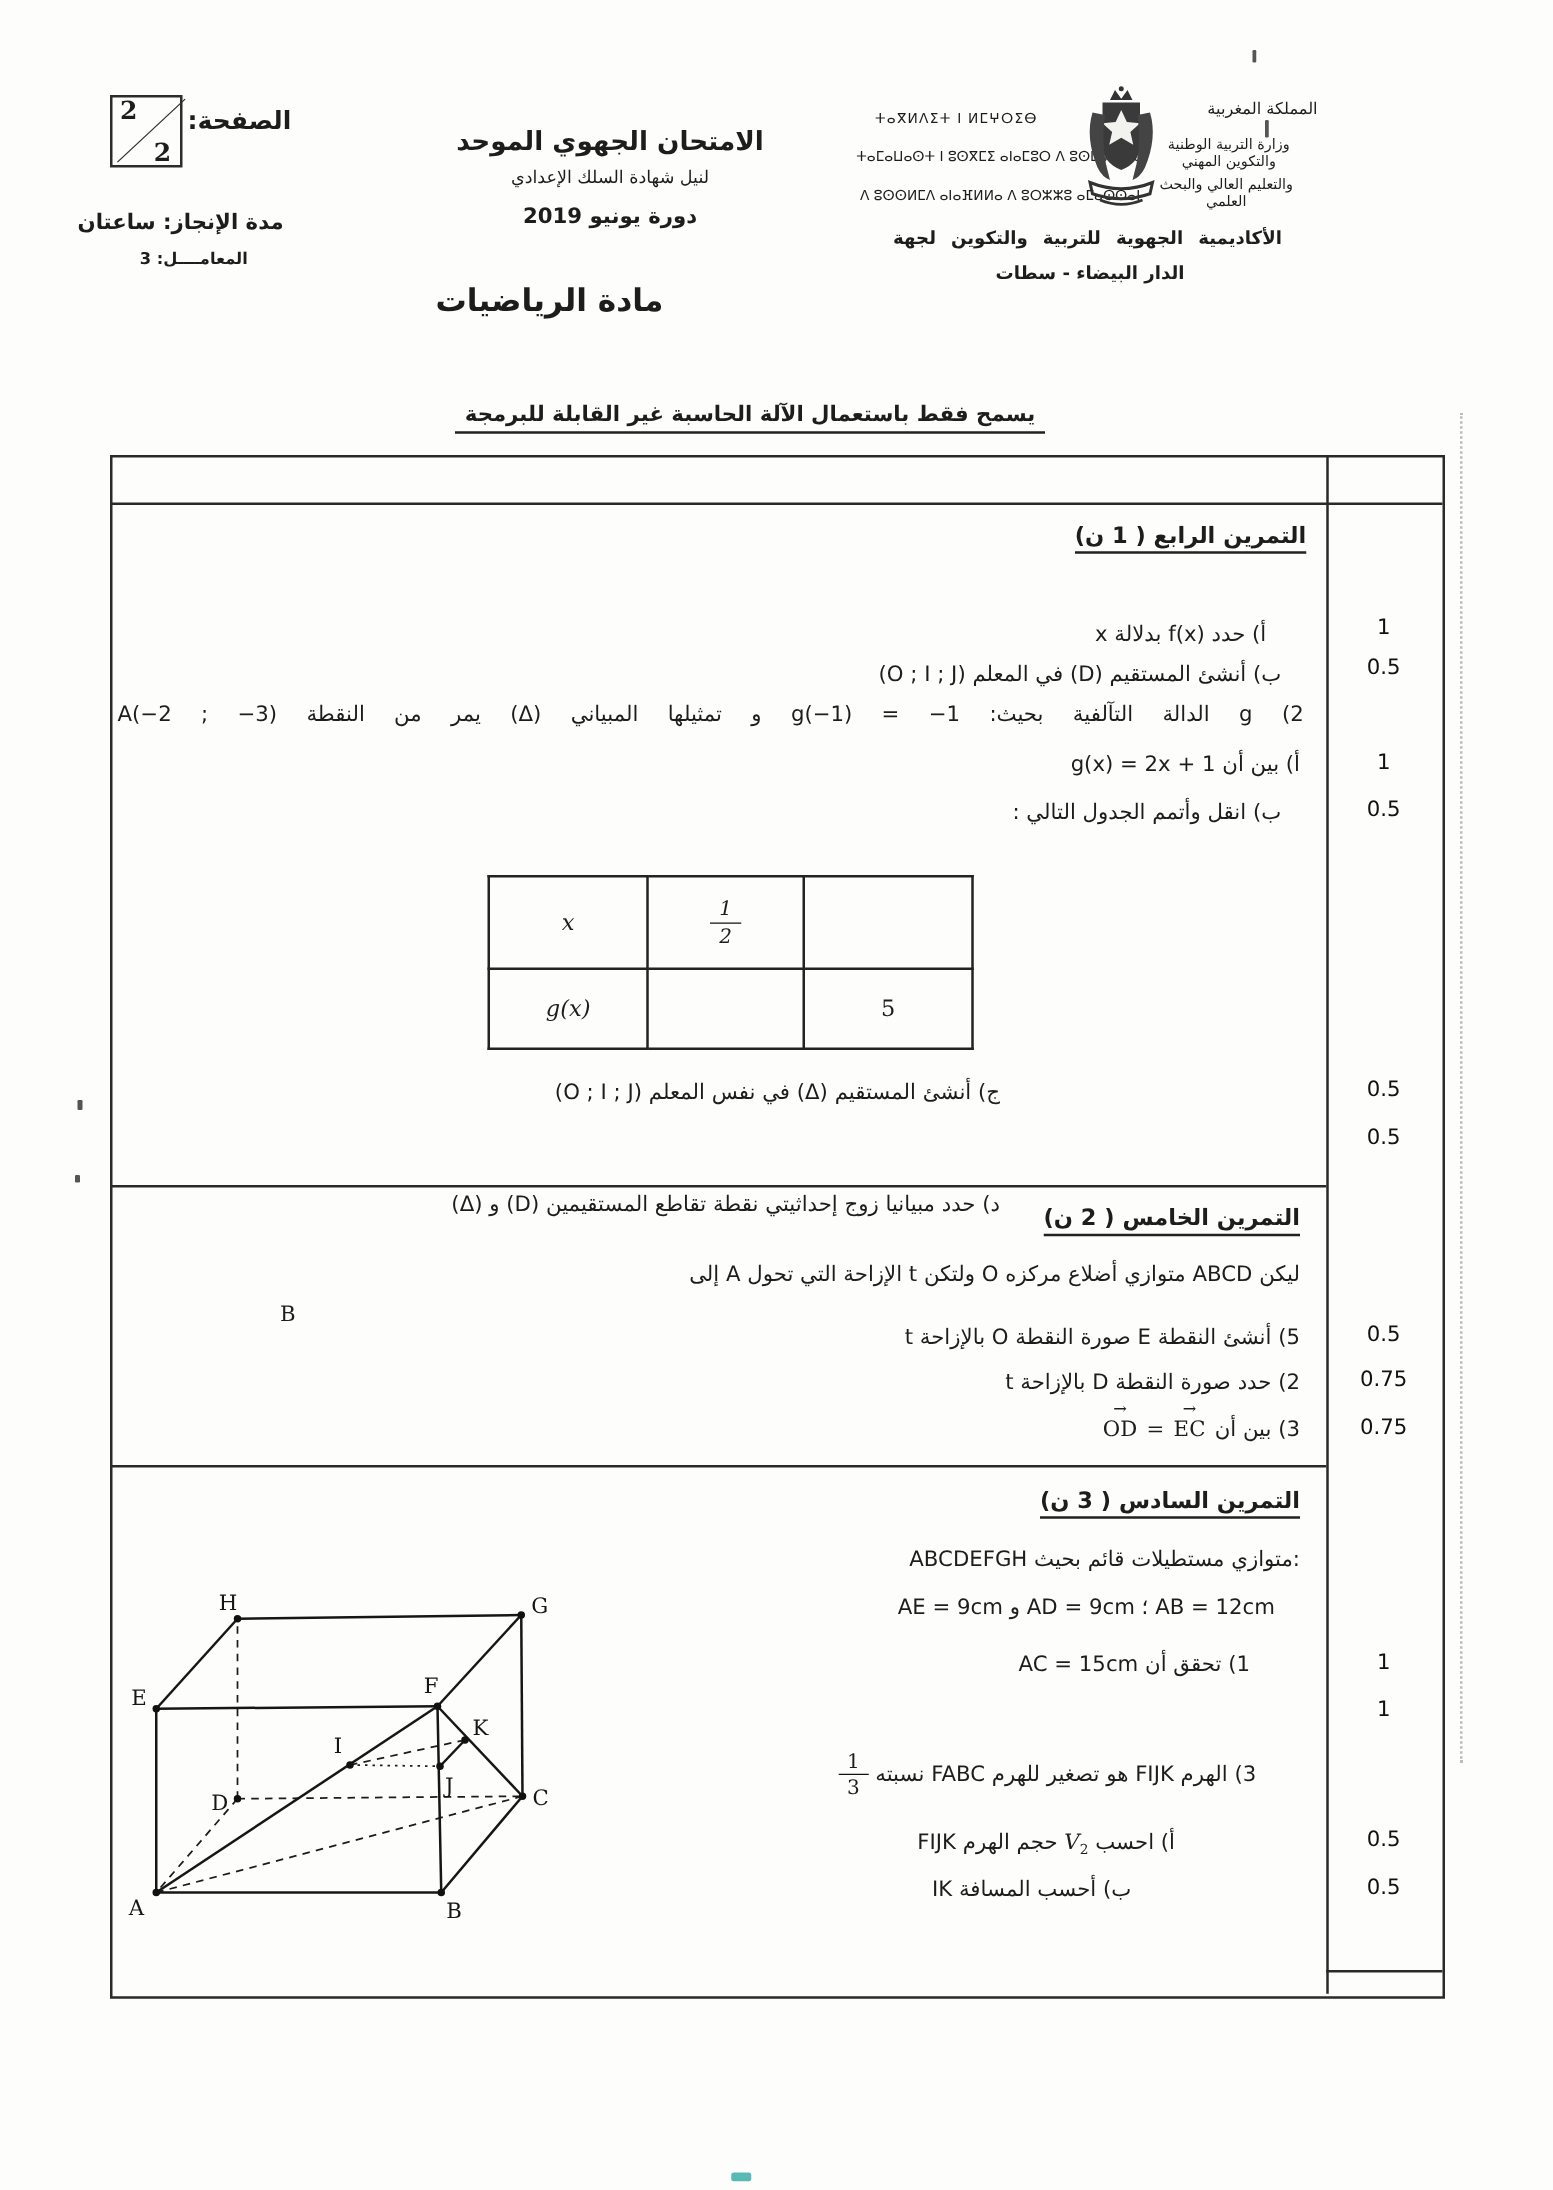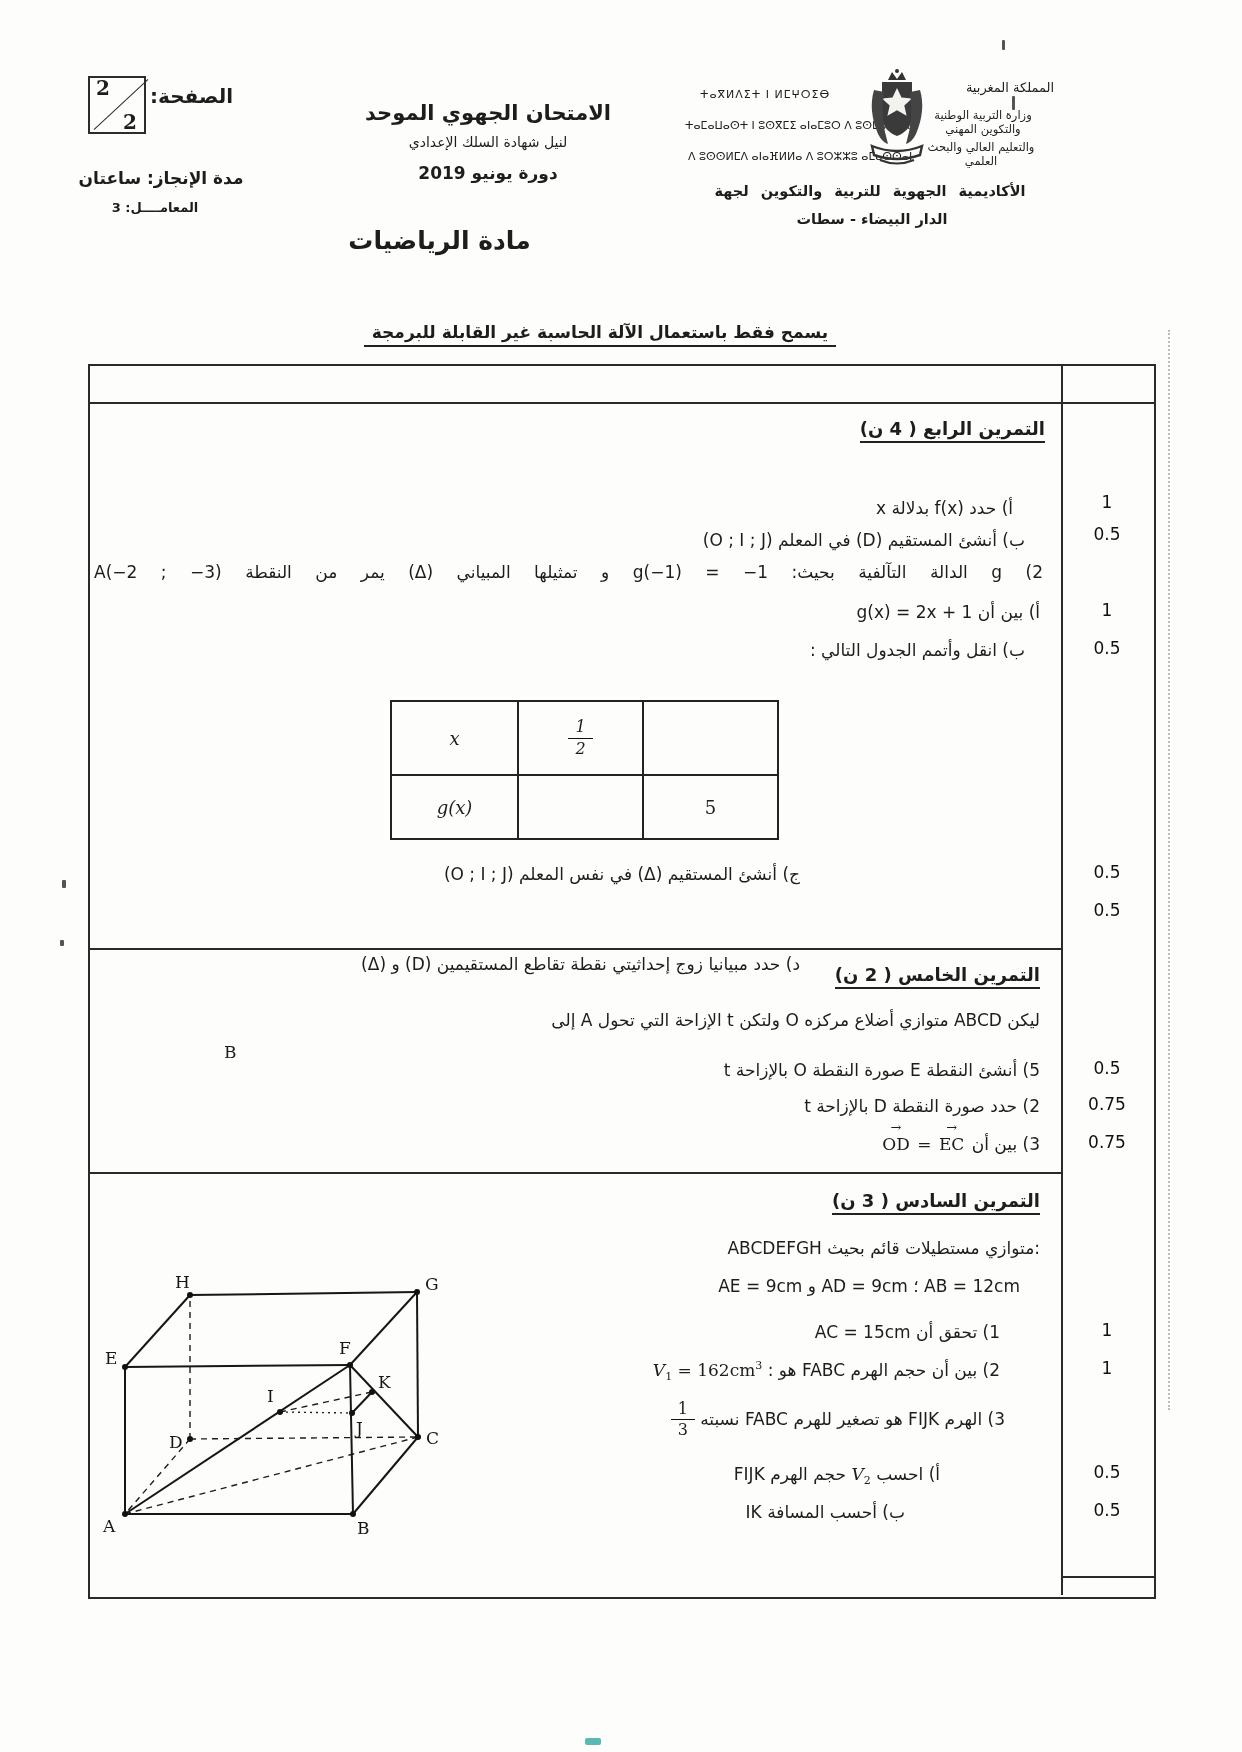--- a/index.html
+++ b/index.html
@@ -1,21 +1,21 @@
 <!DOCTYPE html>
 <html lang="ar"><head>
 <meta charset="utf-8">
 <style>
   html,body{margin:0;padding:0;background:#e8e8e8}
   .page{position:relative;width:1242px;height:1752px;background:#fdfdfc;
         font-family:"DejaVu Sans",sans-serif;color:#1d1d1d;overflow:hidden;margin:0 auto}
   .abs{position:absolute}
   .b{font-weight:bold}
   .ctr{text-align:center}
-  .rt{text-align:center}
+  .rt{text-align:left}
   p{margin:0;line-height:1.5}
   
   .pagebox{width:54px;height:54px;border:2px solid #2c2c2c}
   .pagebox .num{position:absolute;font-size:20px;font-weight:bold;font-family:"DejaVu Serif",serif}
   .diag{position:absolute;left:-6px;top:26px;width:74px;border-top:1.6px solid #2c2c2c;transform:rotate(-43deg)}
   .hdr-c{font-size:21px}
   .notice{display:inline-block;border-bottom:2px solid #222;padding:0 8px 3px}
   
   .frame{border:2px solid #2a2a2a}
   .vline{border-left:2px solid #2a2a2a}
@@ -91,21 +91,21 @@
   <div class="abs ctr" style="left:180px;top:322px;width:840px">
     <span class="notice b" dir="rtl" style="font-size:17px">يسمح فقط باستعمال الآلة الحاسبة غير القابلة للبرمجة</span>
   </div>
 
   <div class="abs frame" style="left:88px;top:364px;width:1064px;height:1231px"></div>
   <div class="abs hline" style="left:88px;top:402px;width:1066px"></div>
   <div class="abs vline" style="left:1061px;top:364px;height:1231px"></div>
   <div class="abs hline" style="left:1061px;top:1576px;width:93px"></div>
 
   <div class="abs" dir="rtl" style="right:197px;top:418px">
-    <span class="extitle">التمرين الرابع ( 4 ن)</span>
+    <span class="extitle">التمرين الرابع ( 1 ن)</span>
   </div>
   <p class="line" dir="rtl" style="position:absolute;right:229px;top:496px">أ)   حدد ⁦f(x)⁩ بدلالة ⁦x⁩</p>
   <p class="line" dir="rtl" style="position:absolute;right:217px;top:528px">ب)   أنشئ المستقيم (D) في المعلم ⁦(O ; I ; J)⁩</p>
   <p class="line wide" dir="rtl" style="position:absolute;left:94px;top:560px;width:949px">2) g الدالة التآلفية بحيث:  ⁦g(−1) = −1⁩  و تمثيلها المبياني (Δ) يمر من النقطة ⁦A(−2 ; −3)⁩</p>
   <p class="line" dir="rtl" style="position:absolute;right:202px;top:600px">أ)   بين أن  ⁦g(x) = 2x + 1⁩</p>
   <p class="line" dir="rtl" style="position:absolute;right:217px;top:638px">ب)   انقل وأتمم الجدول التالي :</p>
 
   <table class="gtable abs" style="left:390px;top:700px">
     <tbody>
         <tr>
@@ -140,23 +140,20 @@
   </p>
 
   <div class="abs hline" style="left:88px;top:1172px;width:973px"></div>
 
   <div class="abs" dir="rtl" style="right:202px;top:1190px">
     <span class="extitle">التمرين السادس ( 3 ن)</span>
   </div>
   <p class="line rt" dir="ltr" style="position:absolute;right:202px;top:1236px">ABCDEFGH متوازي مستطيلات قائم بحيث:</p>
   <p class="line" dir="rtl" style="position:absolute;right:222px;top:1274px">⁦AB = 12cm⁩ ؛ ⁦AD = 9cm⁩ و ⁦AE = 9cm⁩</p>
   <p class="line" dir="rtl" style="position:absolute;right:242px;top:1320px">1) تحقق أن  ⁦AC = 15cm⁩</p>
-  <p class="line" dir="rtl" style="position:absolute;right:242px;top:1358px">
-    <span>2) بين أن حجم الهرم FABC هو :  </span><span class="mathltr"><i>V</i><sub>1</sub><span> = 162cm</span><sup>3</sup></span>
-  </p>
   <p class="line" dir="rtl" style="position:absolute;right:237px;top:1400px">
     <span>3) الهرم FIJK هو تصغير للهرم FABC نسبته </span><span class="frac"><span class="n">1</span><span class="d">3</span></span>
   </p>
   <p class="line" dir="rtl" style="position:absolute;right:302px;top:1462px">
     <span>أ)   احسب </span><span class="mathltr"><i>V</i><sub>2</sub></span><span> حجم الهرم FIJK</span>
   </p>
   <p class="line" dir="rtl" style="position:absolute;right:337px;top:1500px">ب) أحسب المسافة ⁦IK⁩</p>
 
   <svg class="abs fig" style="left:85px;top:1272px" width="365" height="275" viewBox="0 0 365 275">
 

